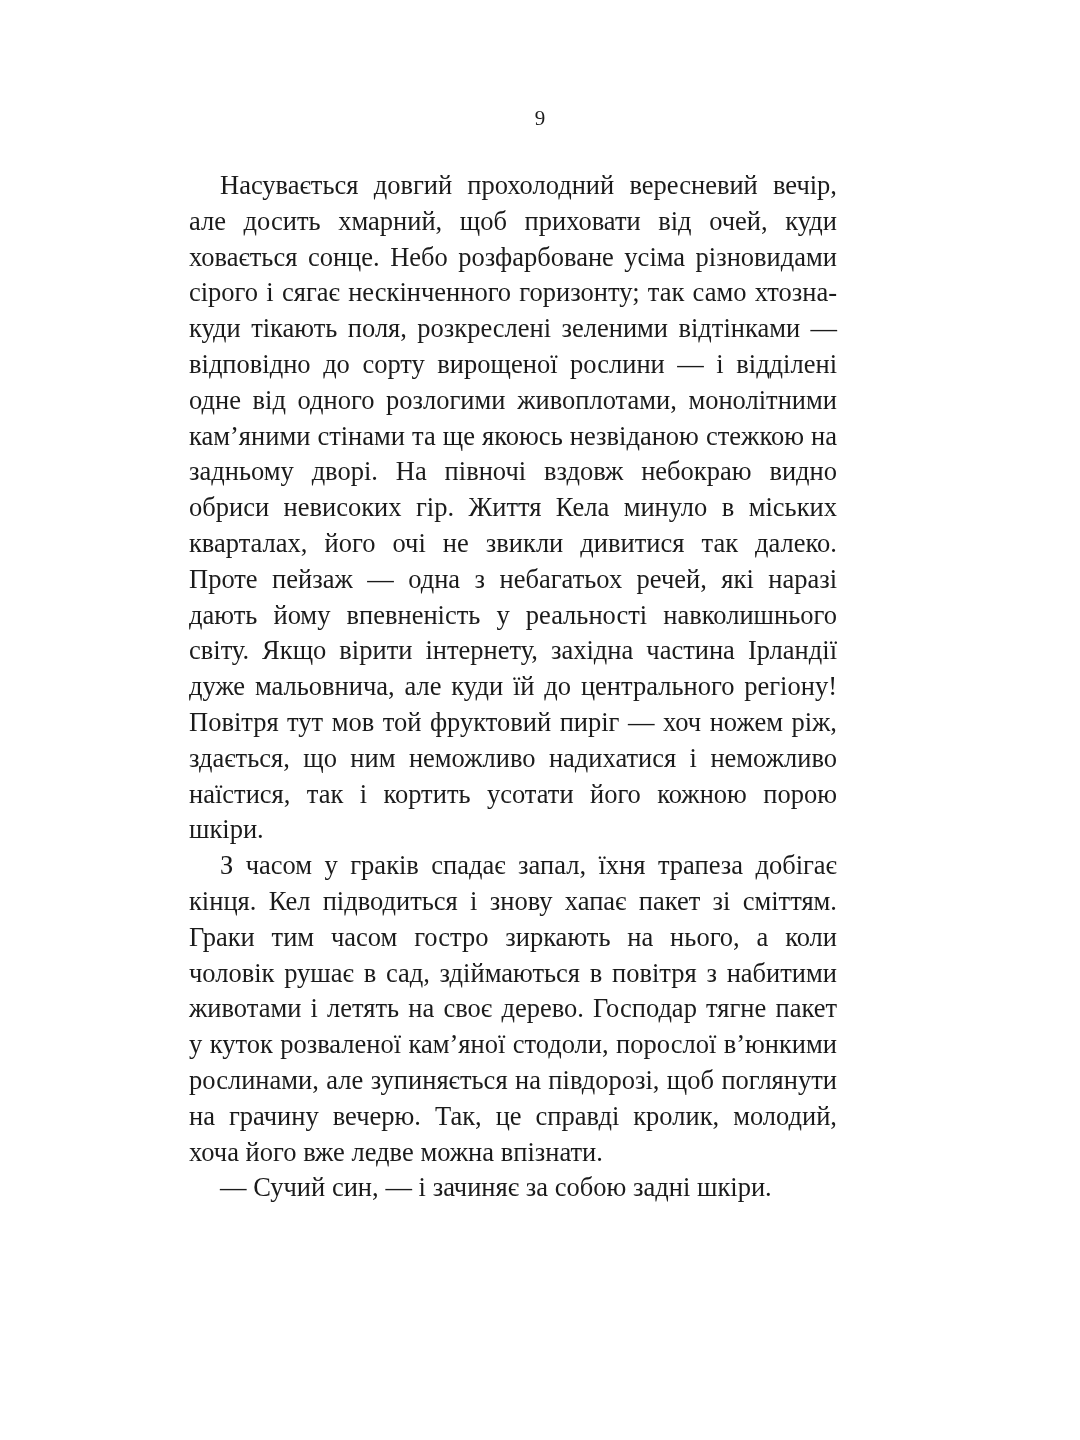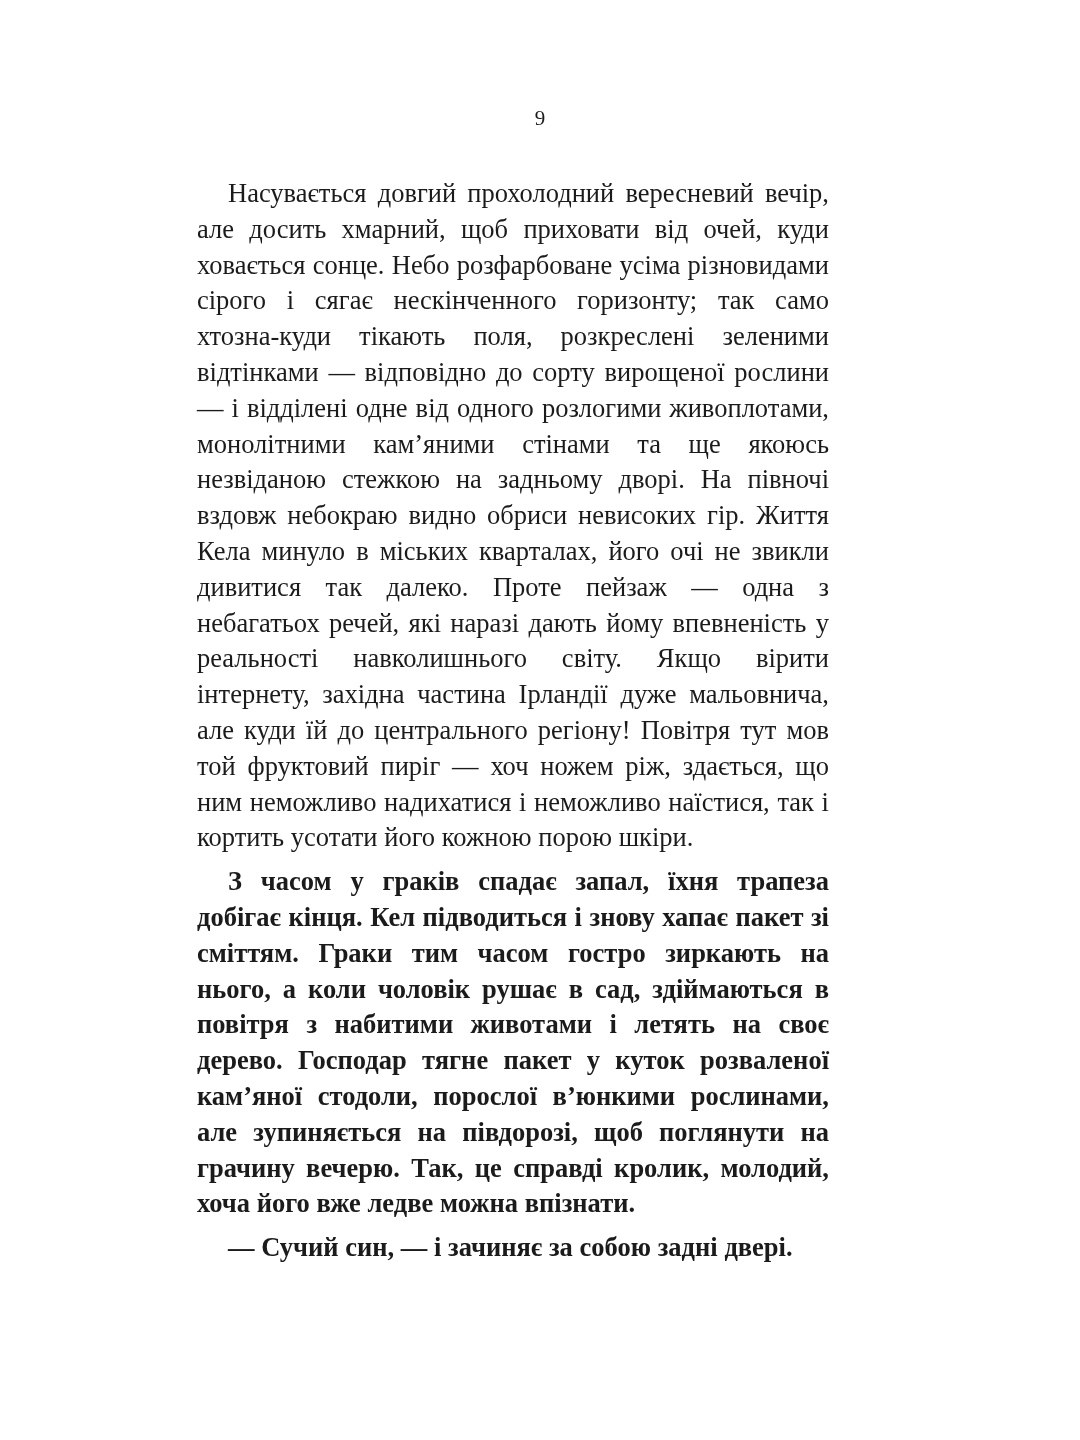--- a/index.html
+++ b/index.html
@@ -29,42 +29,41 @@
     color: #1b1b1b;
     letter-spacing: 0.2px;
   }
   .textblock {
     position: absolute;
     top: 168px;
     left: 189px;
     width: 648px;
   }
   .para {
-    margin: 8px;
+    margin: 0;
     font-size: 26.5px;
     line-height: 35.8px;
     text-align: justify;
     text-justify: inter-word;
     text-indent: 31px;
     -webkit-hyphens: none;
     hyphens: none;
     word-spacing: 0.1px;
   }
   
   .para + .para {
     margin-top: 0;
-    font-weight: bold;
   }
 </style>
 </head>
 <body>
 
 <div class="page">
 
   <div class="folio">9</div>
 
   <div class="textblock">
     <p class="para">Насувається довгий прохолодний вересневий вечір, але досить хмарний, щоб приховати від очей, куди ховається сонце. Небо розфарбоване усіма різновидами сірого і сягає нескінченного горизонту; так само хтозна-куди тікають поля, розкреслені зеленими відтінками — відповідно до сорту вирощеної рослини — і відділені одне від одного розлогими живоплотами, монолітними кам’яними стінами та ще якоюсь незвіданою стежкою на задньому дворі. На півночі вздовж небокраю видно обриси невисоких гір. Життя Кела минуло в міських кварталах, його очі не звикли дивитися так далеко. Проте пейзаж — одна з небагатьох речей, які наразі дають йому впевненість у реальності навколишнього світу. Якщо вірити інтернету, західна частина Ірландії дуже мальовнича, але куди їй до центрального регіону! Повітря тут мов той фруктовий пиріг — хоч ножем ріж, здається, що ним неможливо надихатися і неможливо наїстися, так і кортить усотати його кожною порою шкіри.</p>
     <p class="para">З часом у граків спадає запал, їхня трапеза добігає кінця. Кел підводиться і знову хапає пакет зі сміттям. Граки тим часом гостро зиркають на нього, а коли чоловік рушає в сад, здіймаються в повітря з набитими животами і летять на своє дерево. Господар тягне пакет у куток розваленої кам’яної стодоли, порослої в’юнкими рослинами, але зупиняється на півдорозі, щоб поглянути на грачину вечерю. Так, це справді кролик, молодий, хоча його вже ледве можна впізнати.</p>
-    <p class="para">— Сучий син, — і зачиняє за собою задні двері.</p>
+    <p class="para">— Сучий син, — і зачиняє за собою задні шкіри.</p>
   </div>
 
 </div>
 
 </body></html>

